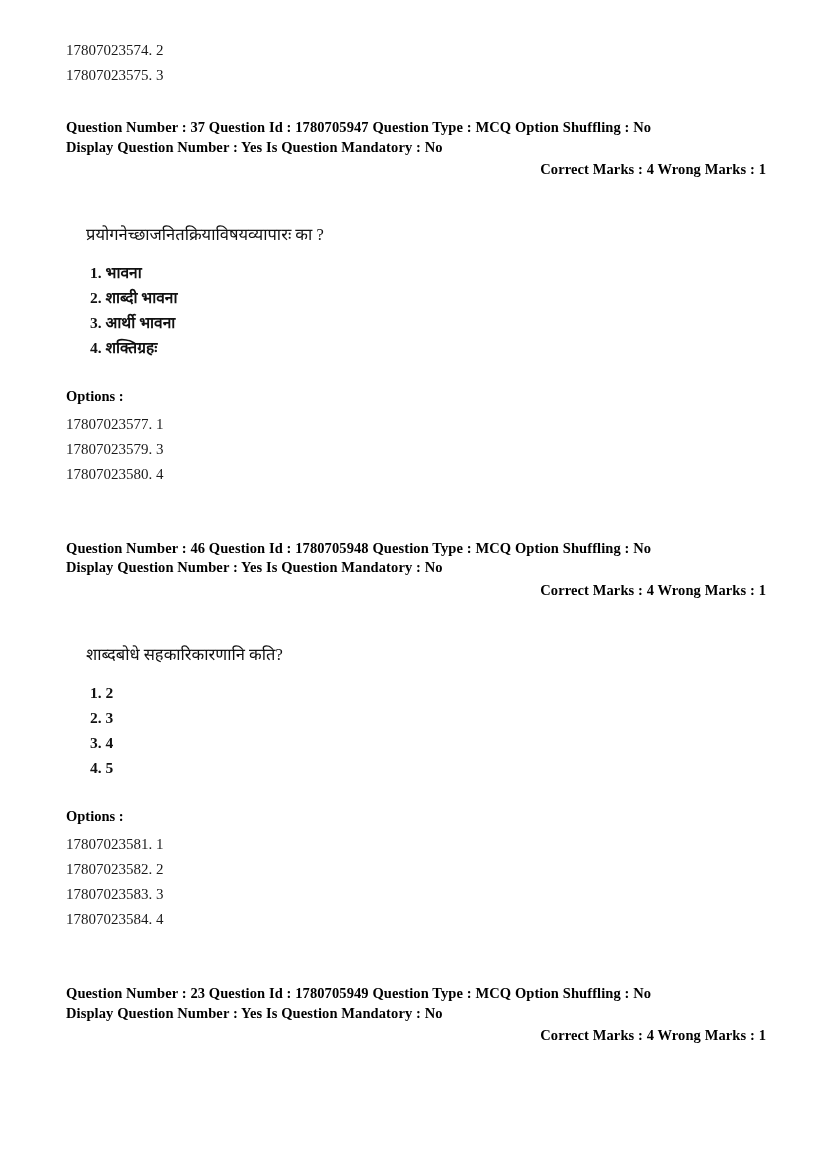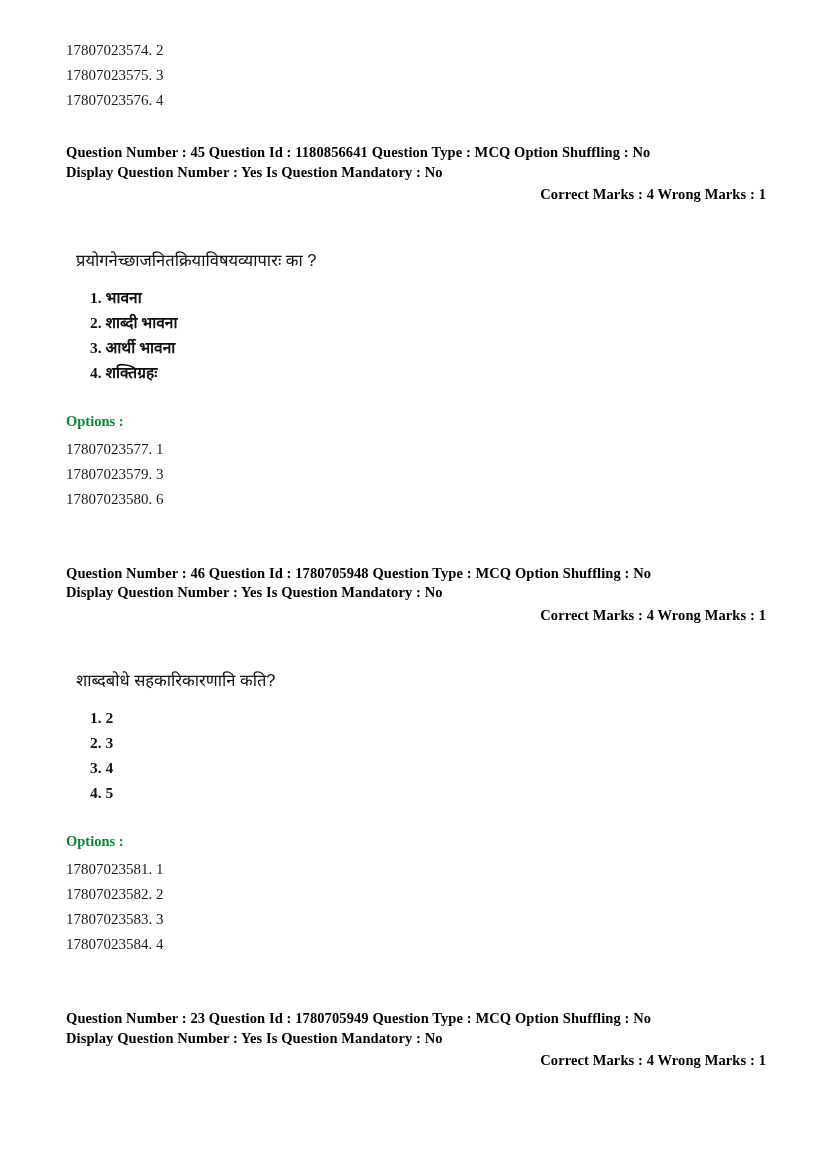--- a/index.html
+++ b/index.html
@@ -56,25 +56,25 @@
   .qmeta .line {
     white-space: pre;
   }
   .qmeta .marks {
     margin-top: 3px;
     text-align: right;
   }
 
   
   .qtext {
-    font-family: Liberation Sans, sans-serif;
+    font-family: Liberation Serif, serif;
     font-size: 16.5px;
     line-height: 22px;
     color: #111;
-    margin-left: 10px;
+    margin-left: 20px;
   }
   .choices {
     margin: 0;
     padding: 0;
     list-style: none;
     margin-left: 24px;
     font-weight: bold;
   }
   .choice {
     font-family: "Liberation Serif", "DejaVu Serif", serif;
@@ -82,46 +82,45 @@
     line-height: 25px;
     color: #111;
     white-space: pre;
   }
 
   .options-label {
     font-family: "Liberation Serif", serif;
     font-weight: bold;
     font-size: 14.5px;
     line-height: 20px;
-    color: #15803d;
+    color: #000000;
   }
 
   
   .sp-30 { height: 30px; }
   .sp-26 { height: 26px; }
   .sp-22 { height: 22px; }
   .sp-14 { height: 14px; }
   .sp-6  { height: 6px; }
 </style>
 </head>
 <body>
 
 <div class="page">
   <div class="content">
 
     <ul class="optid-list">
       <li class="optid-row">17807023574. 2</li>
       <li class="optid-row">17807023575. 3</li>
-      <li class="optid-row">17807023576. 4</li>
     </ul>
 
     <div class="sp-30"></div>
 
     <div class="qmeta">
-      <div class="line">Question Number : 45 Question Id : 1180856641 Question Type : MCQ Option Shuffling : No</div>
+      <div class="line">Question Number : 37 Question Id : 1780705947 Question Type : MCQ Option Shuffling : No</div>
       <div class="line">Display Question Number : Yes Is Question Mandatory : No</div>
       <div class="line marks">Correct Marks : 4 Wrong Marks : 1</div>
     </div>
 
     <div class="sp-30"></div>
     <div class="sp-14"></div>
 
     <div class="qtext">प्रयोगनेच्छाजनितक्रियाविषयव्यापारः का ?</div>
 
     <div class="sp-14"></div>
@@ -135,21 +134,21 @@
 
     <div class="sp-26"></div>
 
     <div class="options-label">Options :</div>
 
     <div class="sp-6"></div>
 
     <ul class="optid-list">
       <li class="optid-row">17807023577. 1</li>
       <li class="optid-row">17807023579. 3</li>
-      <li class="optid-row">17807023580. 6</li>
+      <li class="optid-row">17807023580. 4</li>
     </ul>
 
     <div class="sp-30"></div>
     <div class="sp-22"></div>
 
     <div class="qmeta">
       <div class="line">Question Number : 46 Question Id : 1780705948 Question Type : MCQ Option Shuffling : No</div>
       <div class="line">Display Question Number : Yes Is Question Mandatory : No</div>
       <div class="line marks">Correct Marks : 4 Wrong Marks : 1</div>
     </div>

